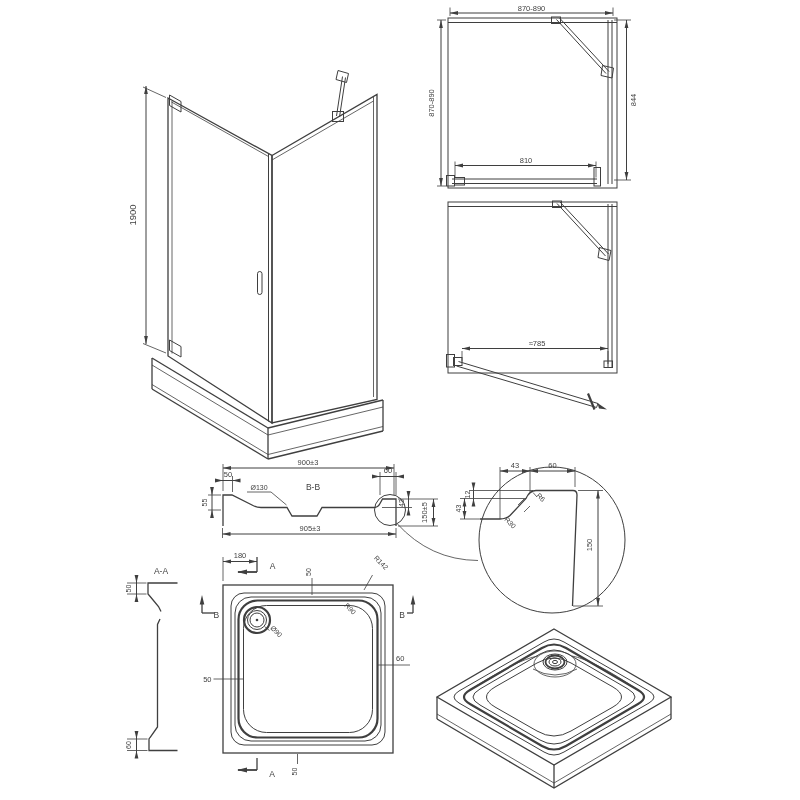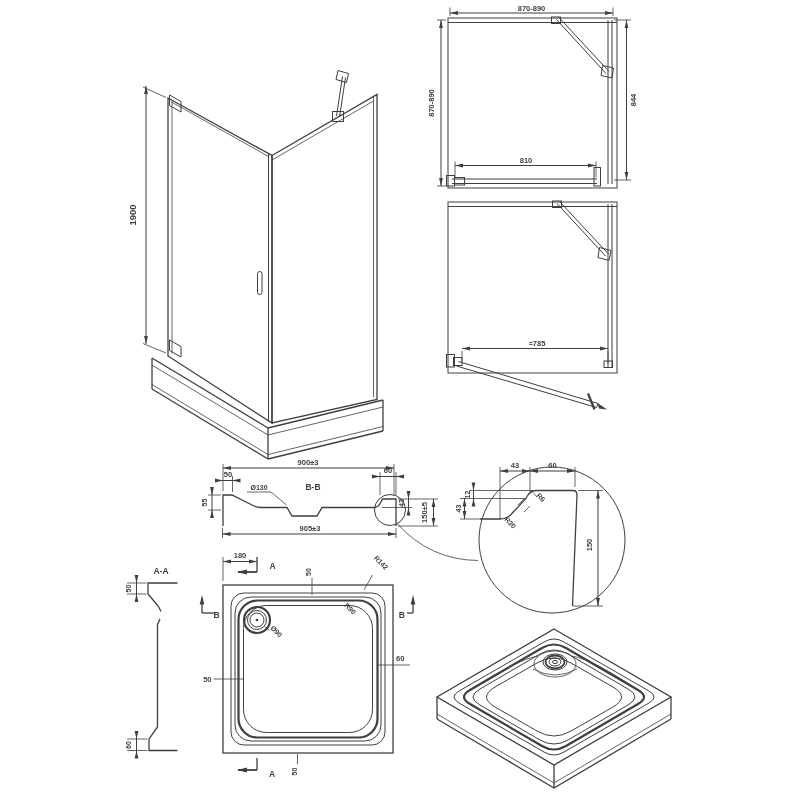--- a/index.html
+++ b/index.html
@@ -1,17 +1,17 @@
 <!DOCTYPE html>
 <html><head>
 <meta charset="utf-8">
 <style>
   html,body{margin:0;padding:0;background:#fff;}
   .canvas{position:relative;width:800px;height:800px;background:#fff;overflow:hidden;
-          font-family:"Liberation Sans",sans-serif;font-weight:bold;}
+          font-family:"Liberation Sans",sans-serif;}
   svg text{fill:#3f3f3f;stroke:none;font-family:"Liberation Sans",sans-serif;font-size:7.5px;}
   .t7{font-size:7px;}
   .t85{font-size:8.5px;}
   .t9{font-size:9.5px;}
   .s  {stroke:#3f3f3f;fill:none;stroke-width:1;}
   .s08{stroke:#3f3f3f;fill:none;stroke-width:.8;}
   .s12{stroke:#3f3f3f;fill:none;stroke-width:1.3;}
   .s18{stroke:#3f3f3f;fill:none;stroke-width:1.8;}
   .s22{stroke:#3f3f3f;fill:none;stroke-width:2.2;}
   .f{fill:#3f3f3f;stroke:none;}

